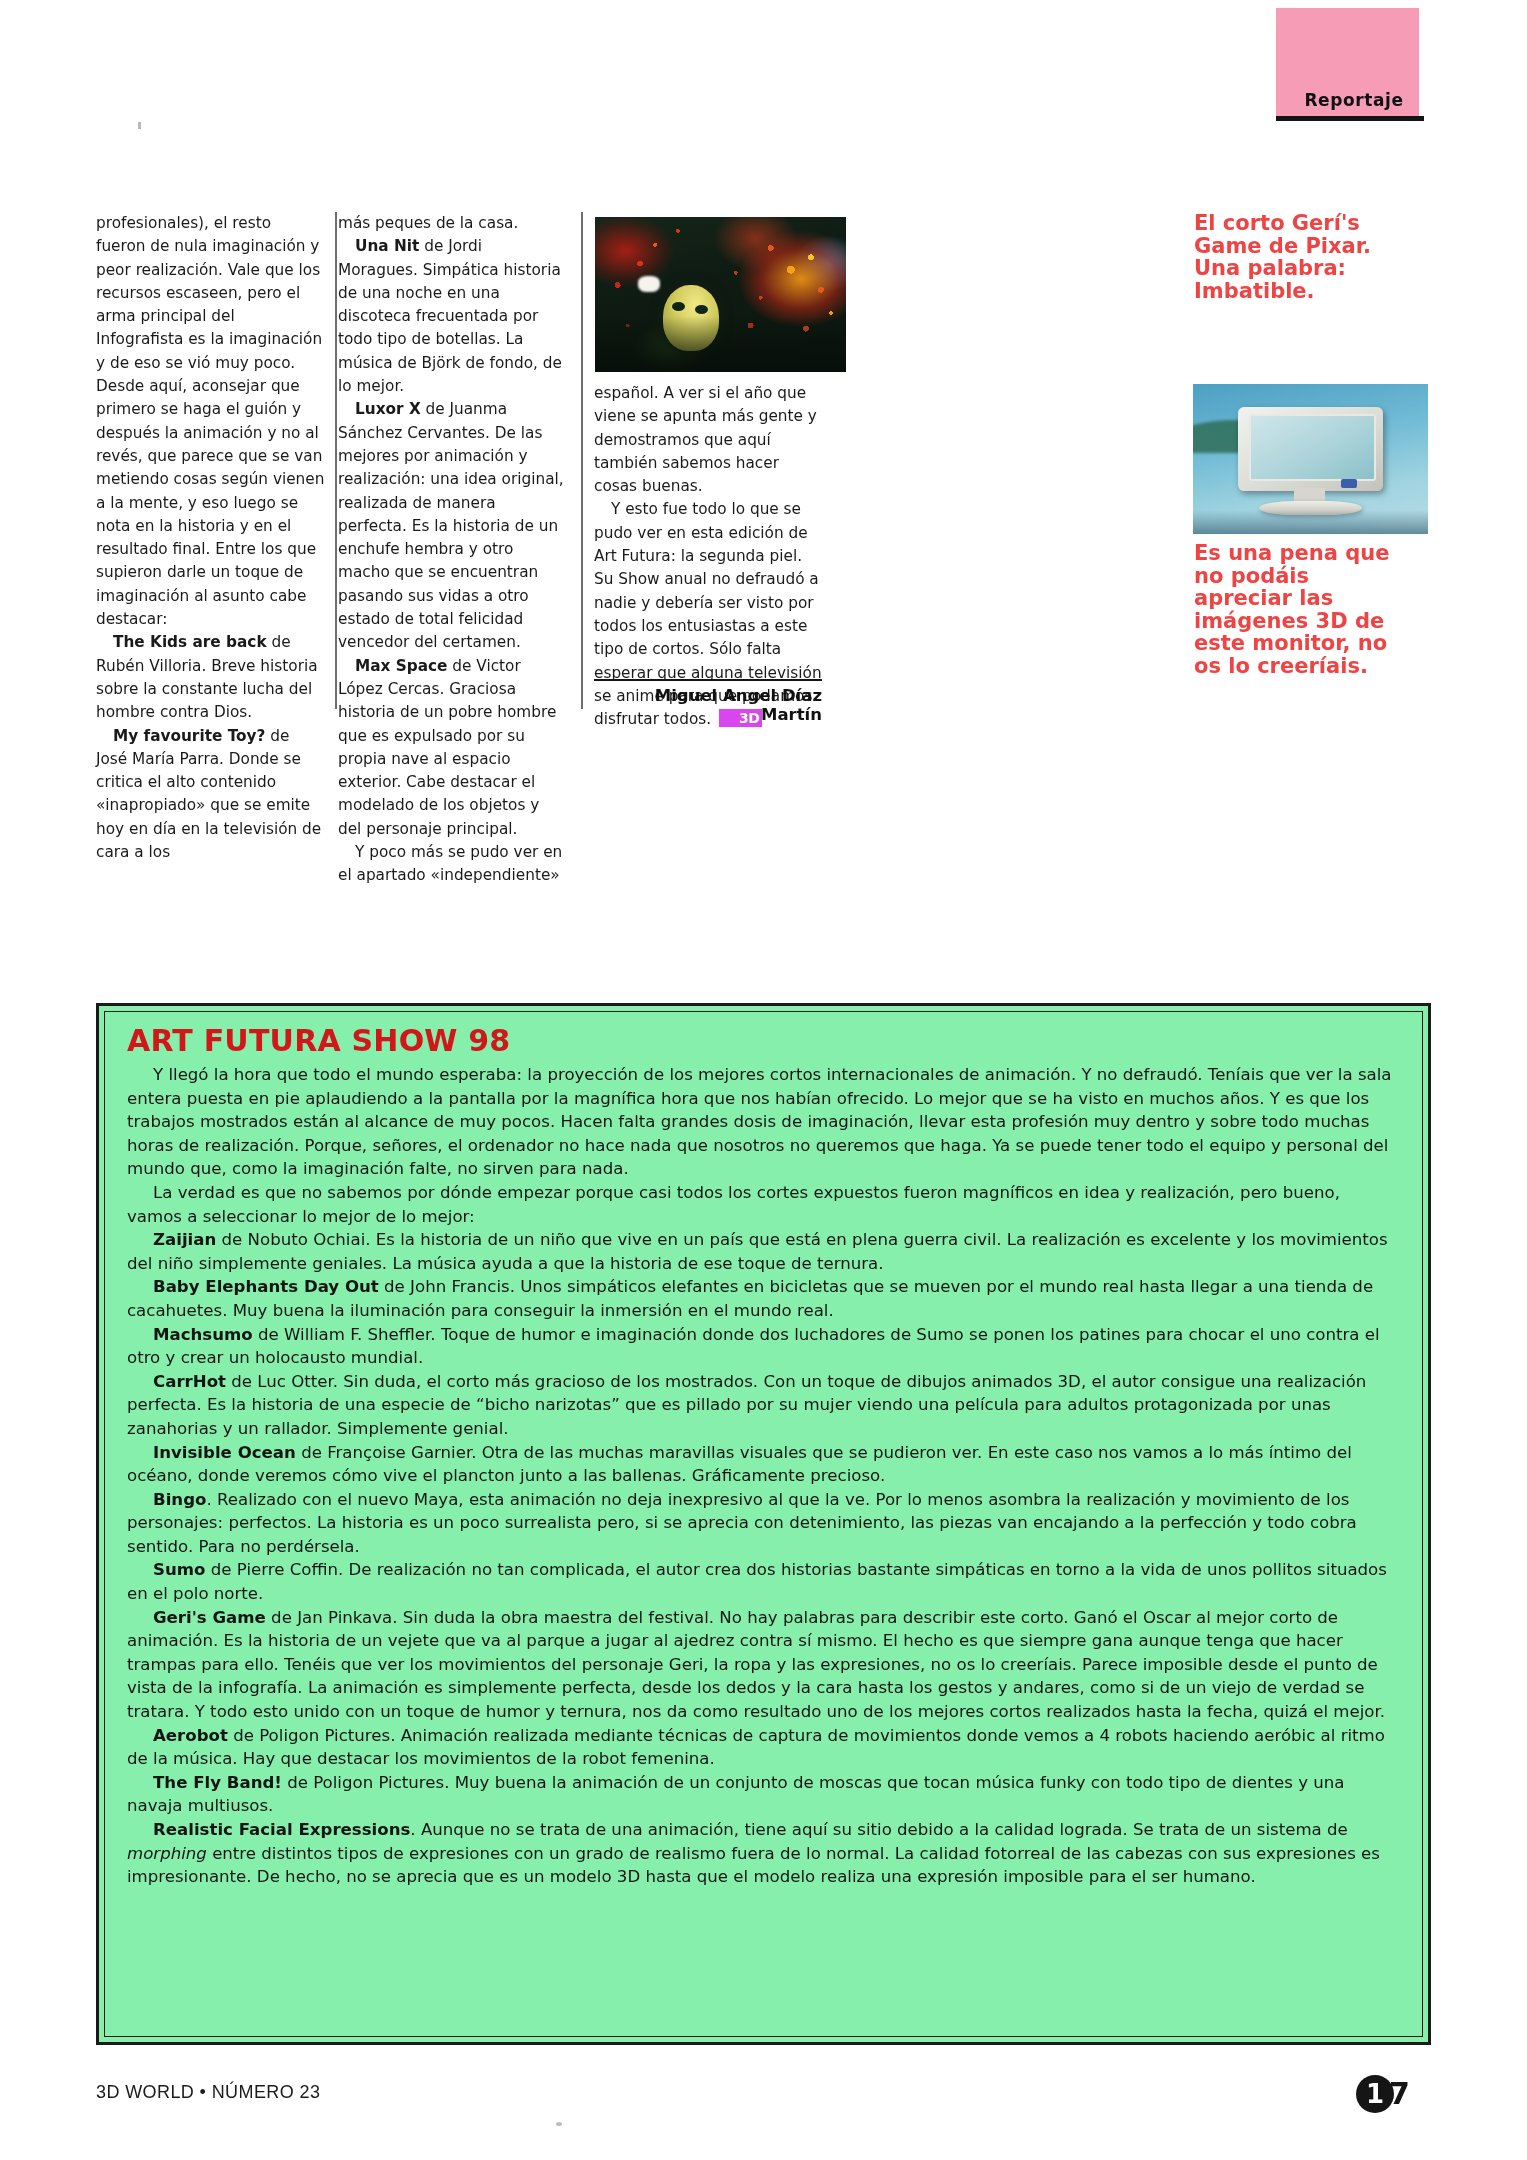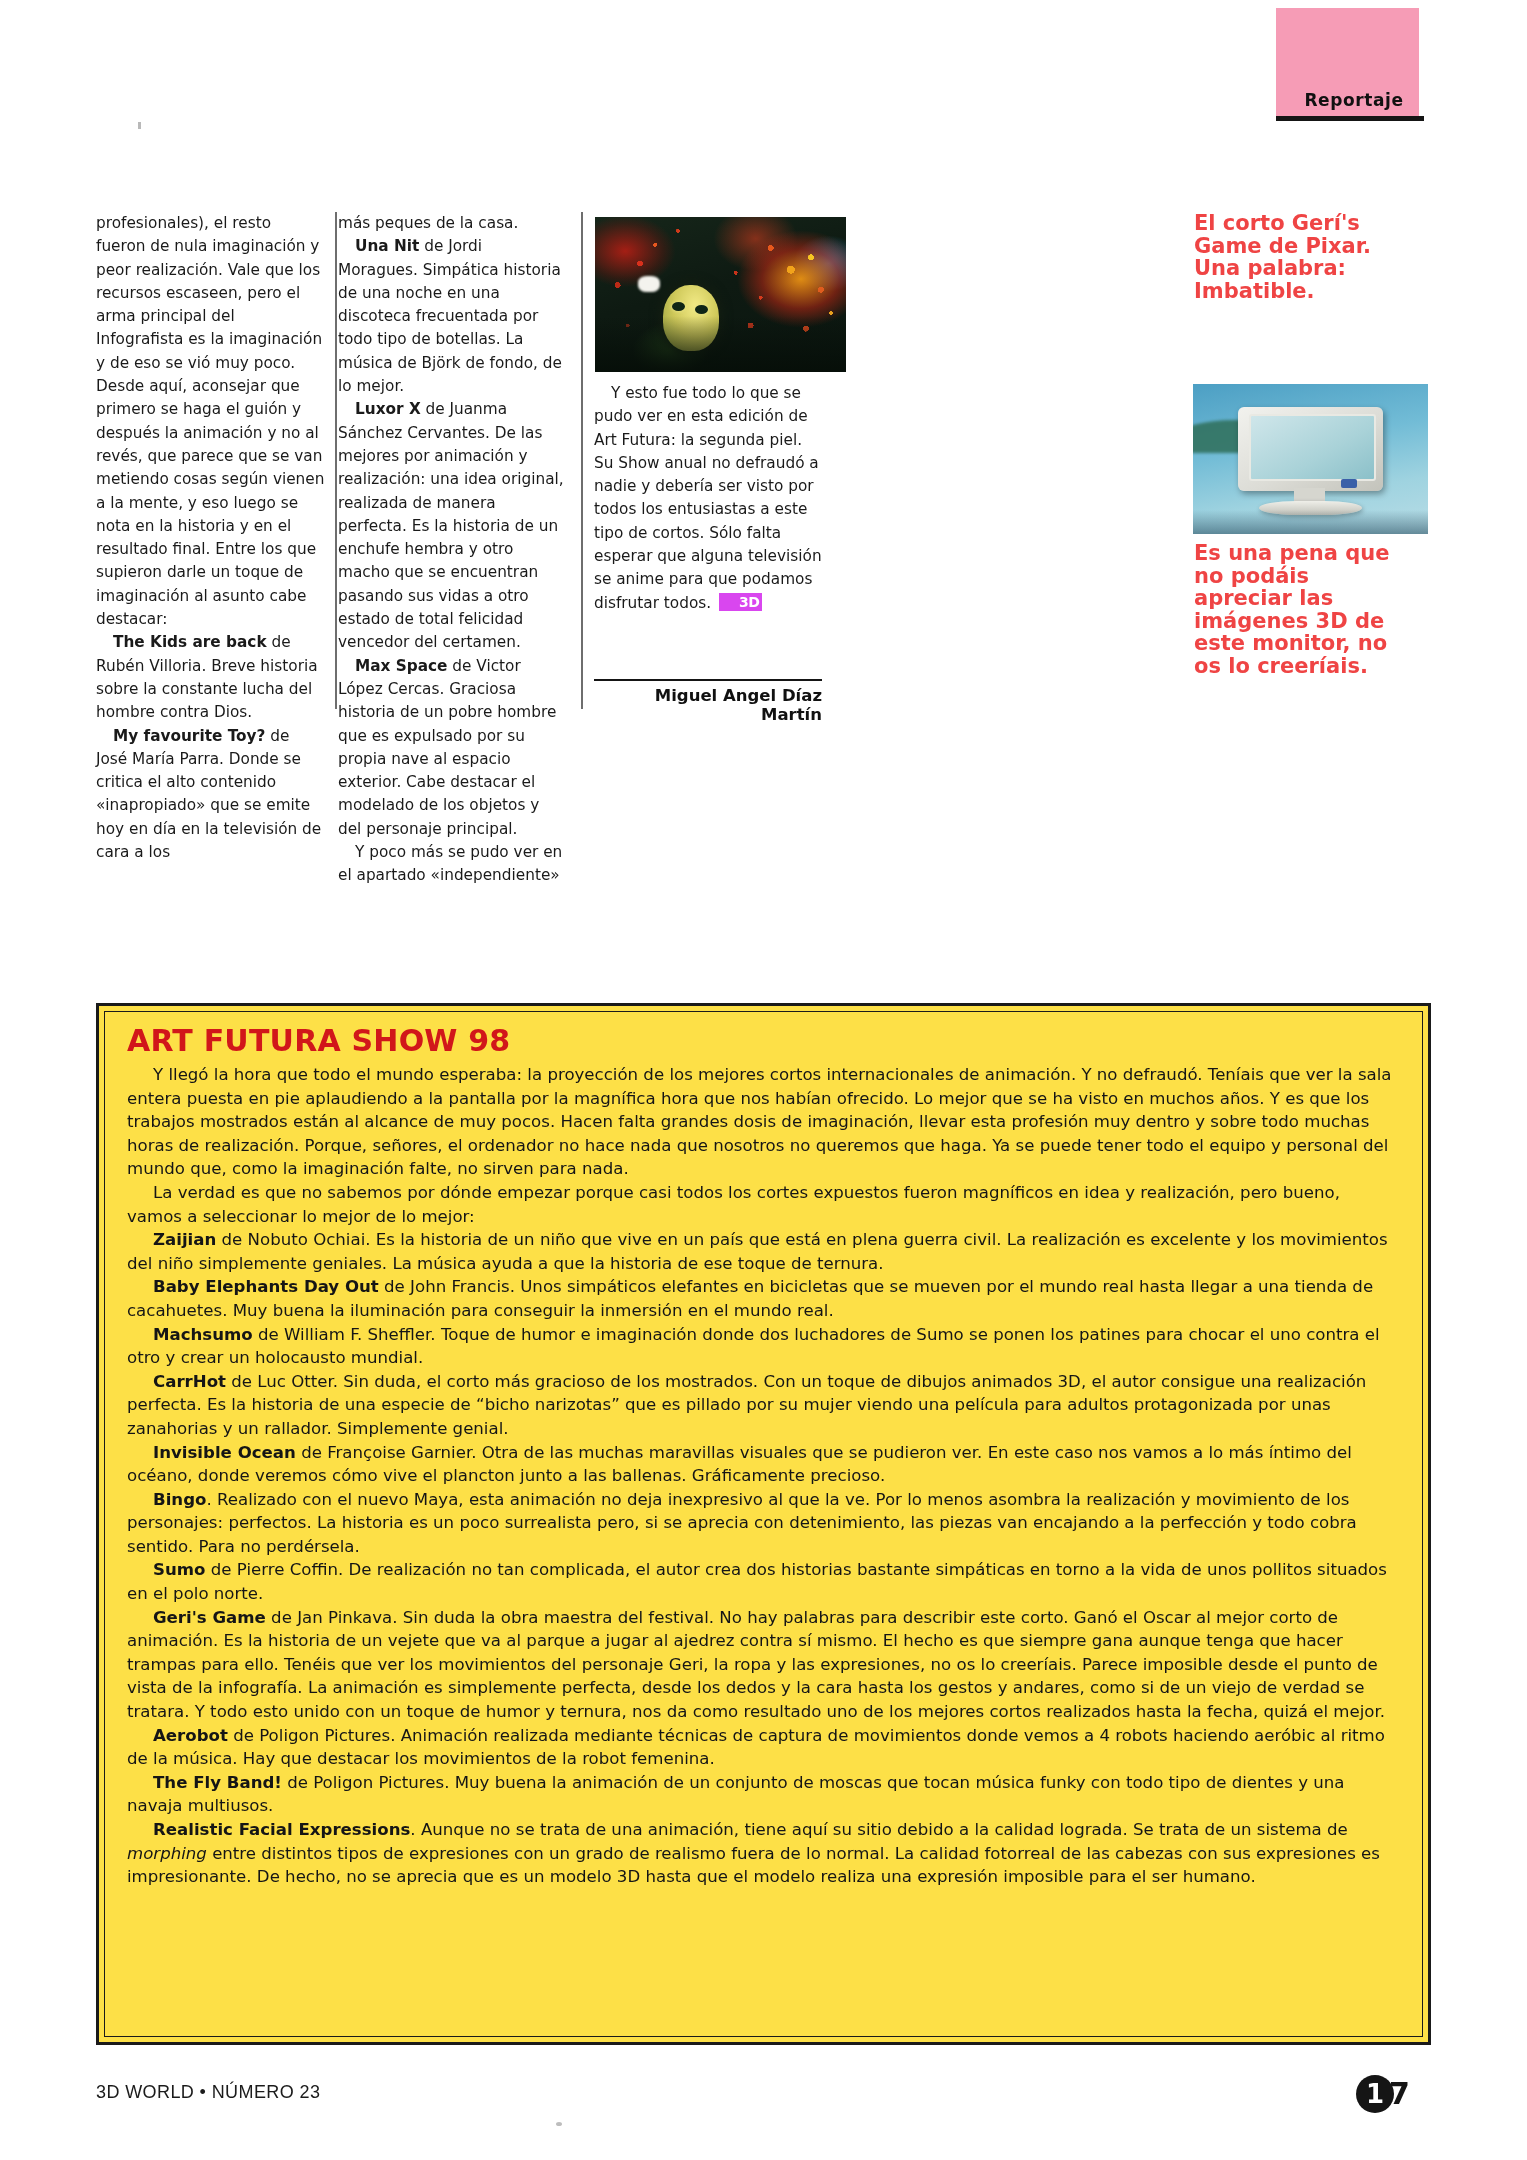--- a/index.html
+++ b/index.html
@@ -280,21 +280,21 @@
   }
 
   
   .feature-box {
     position: absolute;
     left: 96px;
     top: 1003px;
     width: 1335px;
     height: 1042px;
     border: 3px solid #1a1a1a;
-    background: #fde047;
+    background: #86efac;
     box-sizing: border-box;
     padding-left: 13px;
   }
   .feature-inner {
     position: absolute;
     inset: 5px;
     border: 1.5px solid #1a1a1a;
     box-sizing: border-box;
     padding: 11px 22px 8px 22px;
   }
@@ -386,20 +386,21 @@
       <p class="ind"><b>My favourite Toy?</b><span> de José María Parra. Donde se critica el alto contenido «inapropiado» que se emite hoy en día en la televisión de cara a los</span></p>
     </div>
   <div class="col" id="col2">
       <p><span>más peques de la casa.</span></p>
       <p class="ind"><b>Una Nit</b><span> de Jordi Moragues. Simpática historia de una noche en una discoteca frecuentada por todo tipo de botellas. La música de Björk de fondo, de lo mejor.</span></p>
       <p class="ind"><b>Luxor X</b><span> de Juanma Sánchez Cervantes. De las mejores por animación y realización: una idea original, realizada de manera perfecta. Es la historia de un enchufe hembra y otro macho que se encuentran pasando sus vidas a otro estado de total felicidad vencedor del certamen.</span></p>
       <p class="ind"><b>Max Space</b><span> de Victor López Cercas. Graciosa historia de un pobre hombre que es expulsado por su propia nave al espacio exterior. Cabe destacar el modelado de los objetos y del personaje principal.</span></p>
       <p class="ind"><span>Y poco más se pudo ver en el apartado «independiente»</span></p>
     </div>
   <div class="col" id="col3">
+      <p><span>español. A ver si el año que viene se apunta más gente y demostramos que aquí también sabemos hacer cosas buenas.</span></p>
       <p class="ind"><span>Y esto fue todo lo que se pudo ver en esta edición de Art Futura: la segunda piel. Su Show anual no defraudó a nadie y debería ser visto por todos los entusiastas a este tipo de cortos. Sólo falta esperar que alguna televisión se anime para que podamos disfrutar todos.</span><span class="badge3d">3D</span></p>
     </div>
 
   <div class="img-geri">
     <div class="g-bg"></div>
     <div class="g-speck"></div>
     <div class="g-white"></div>
     <div class="g-head"></div>
     <div class="g-eye l"></div>
     <div class="g-eye r"></div>

